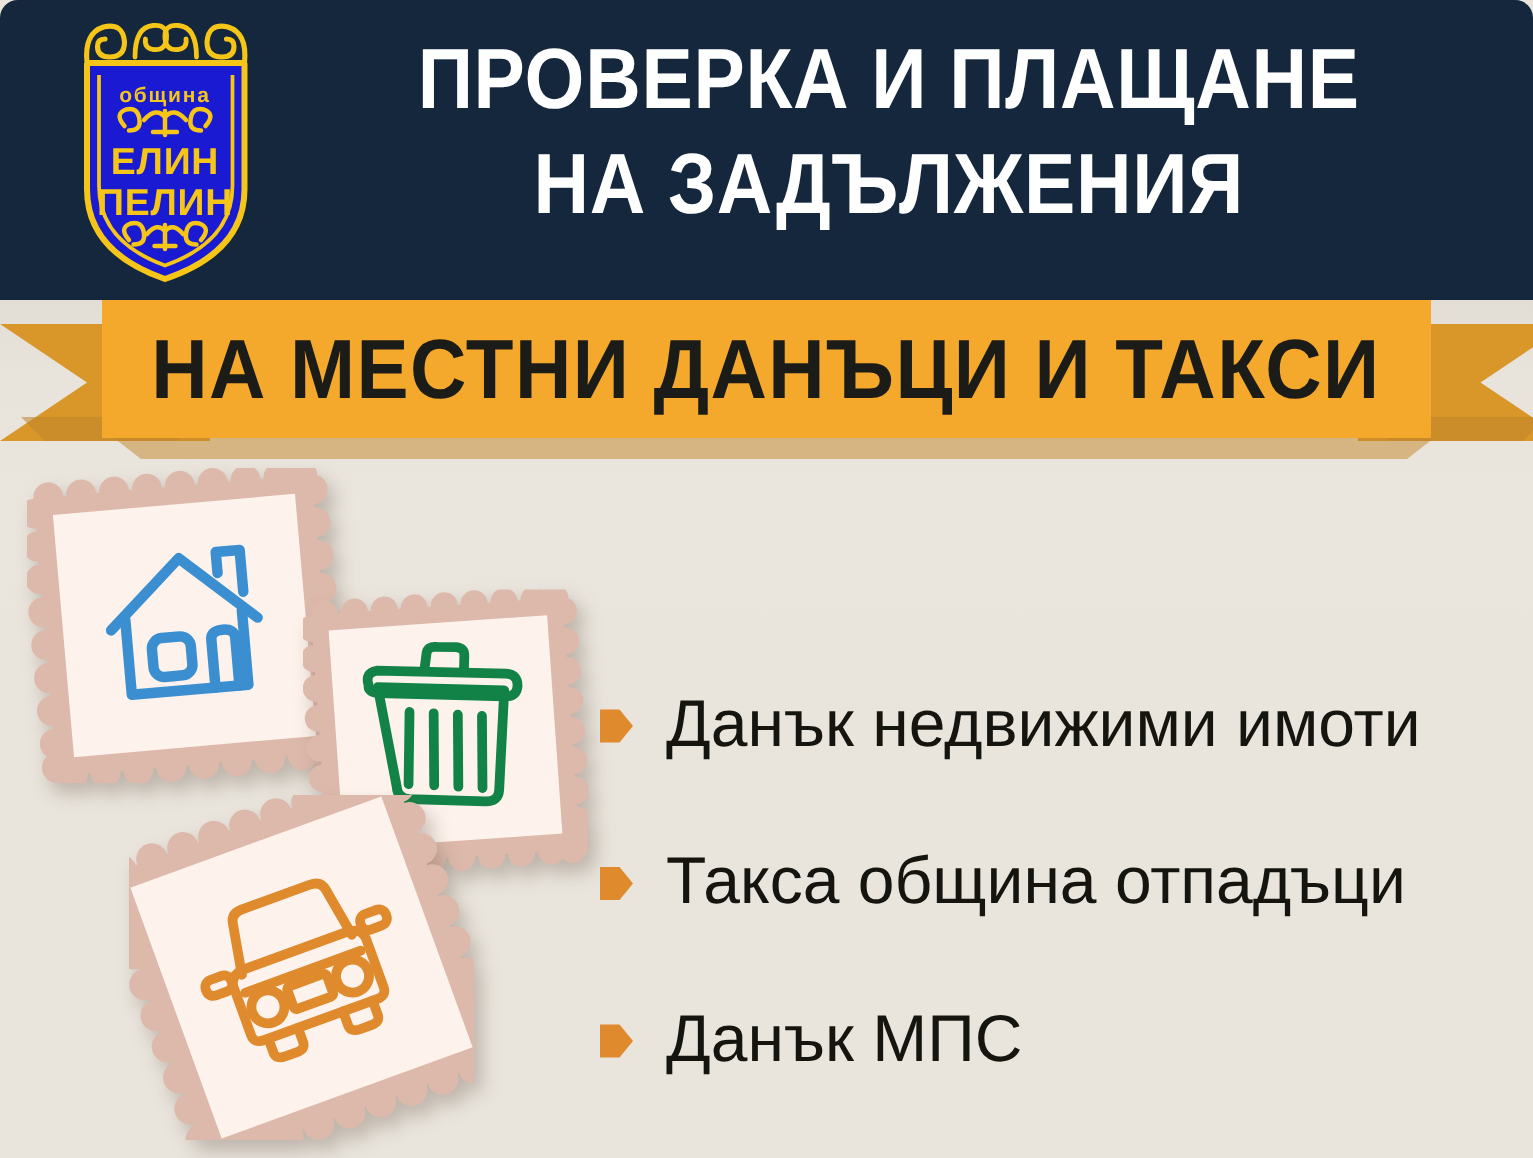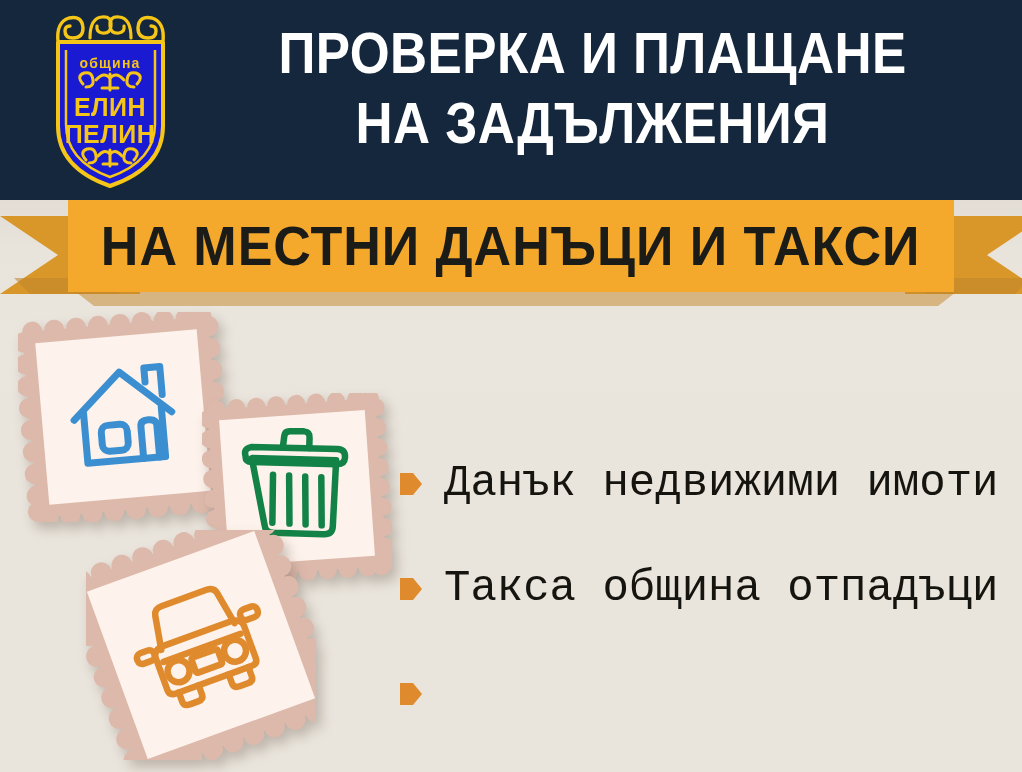--- a/index.html
+++ b/index.html
@@ -15,20 +15,21 @@
     width:1022px;height:772px;
     overflow:hidden;
     background:
       linear-gradient(to bottom,
         #c3bbae 0px,
         #cdc6ba 60px,
         #ddd7cd 140px,
         #e8e3db 250px,
         #eae5dd 340px,
         #e9e4dc 472px);
+    border-radius: 12px;
   }
 
   
   .header{
     position:absolute;left:0;top:0;
     width:1022px;height:200px;
     background:#15273c;
     z-index:5;
   }
   .header-title{
@@ -131,21 +132,21 @@
   }
   .bullet{
     width:22px;height:26px;
     flex:0 0 22px;
     margin-right:22px;
     margin-top:2px;
   }
   .bullet svg{display:block;}
   .item-label{
     color:#15140f;
-    font-family:Liberation Mono, monospace;
+    font-family:Liberation Sans, sans-serif;
     font-size:44px;
     line-height:50px;
     white-space:nowrap;
   }
 </style>
 </head>
 <body>
 
 <div id="poster">
 
@@ -432,17 +433,18 @@
       </span>
       <span class="item-label">Такса община отпадъци</span>
     </div>
 
     <div class="list-item">
       <span class="bullet">
         <svg width="22" height="26" viewBox="0 0 22 26" xmlns="http://www.w3.org/2000/svg">
           <path d="M0 2 L13 2 L22 13 L13 24 L0 24 Z" fill="#e08a2e"></path>
         </svg>
       </span>
+      <span class="item-label">Данък МПС</span>
     </div>
 
   </div>
 
 </div>
 
 </body></html>

